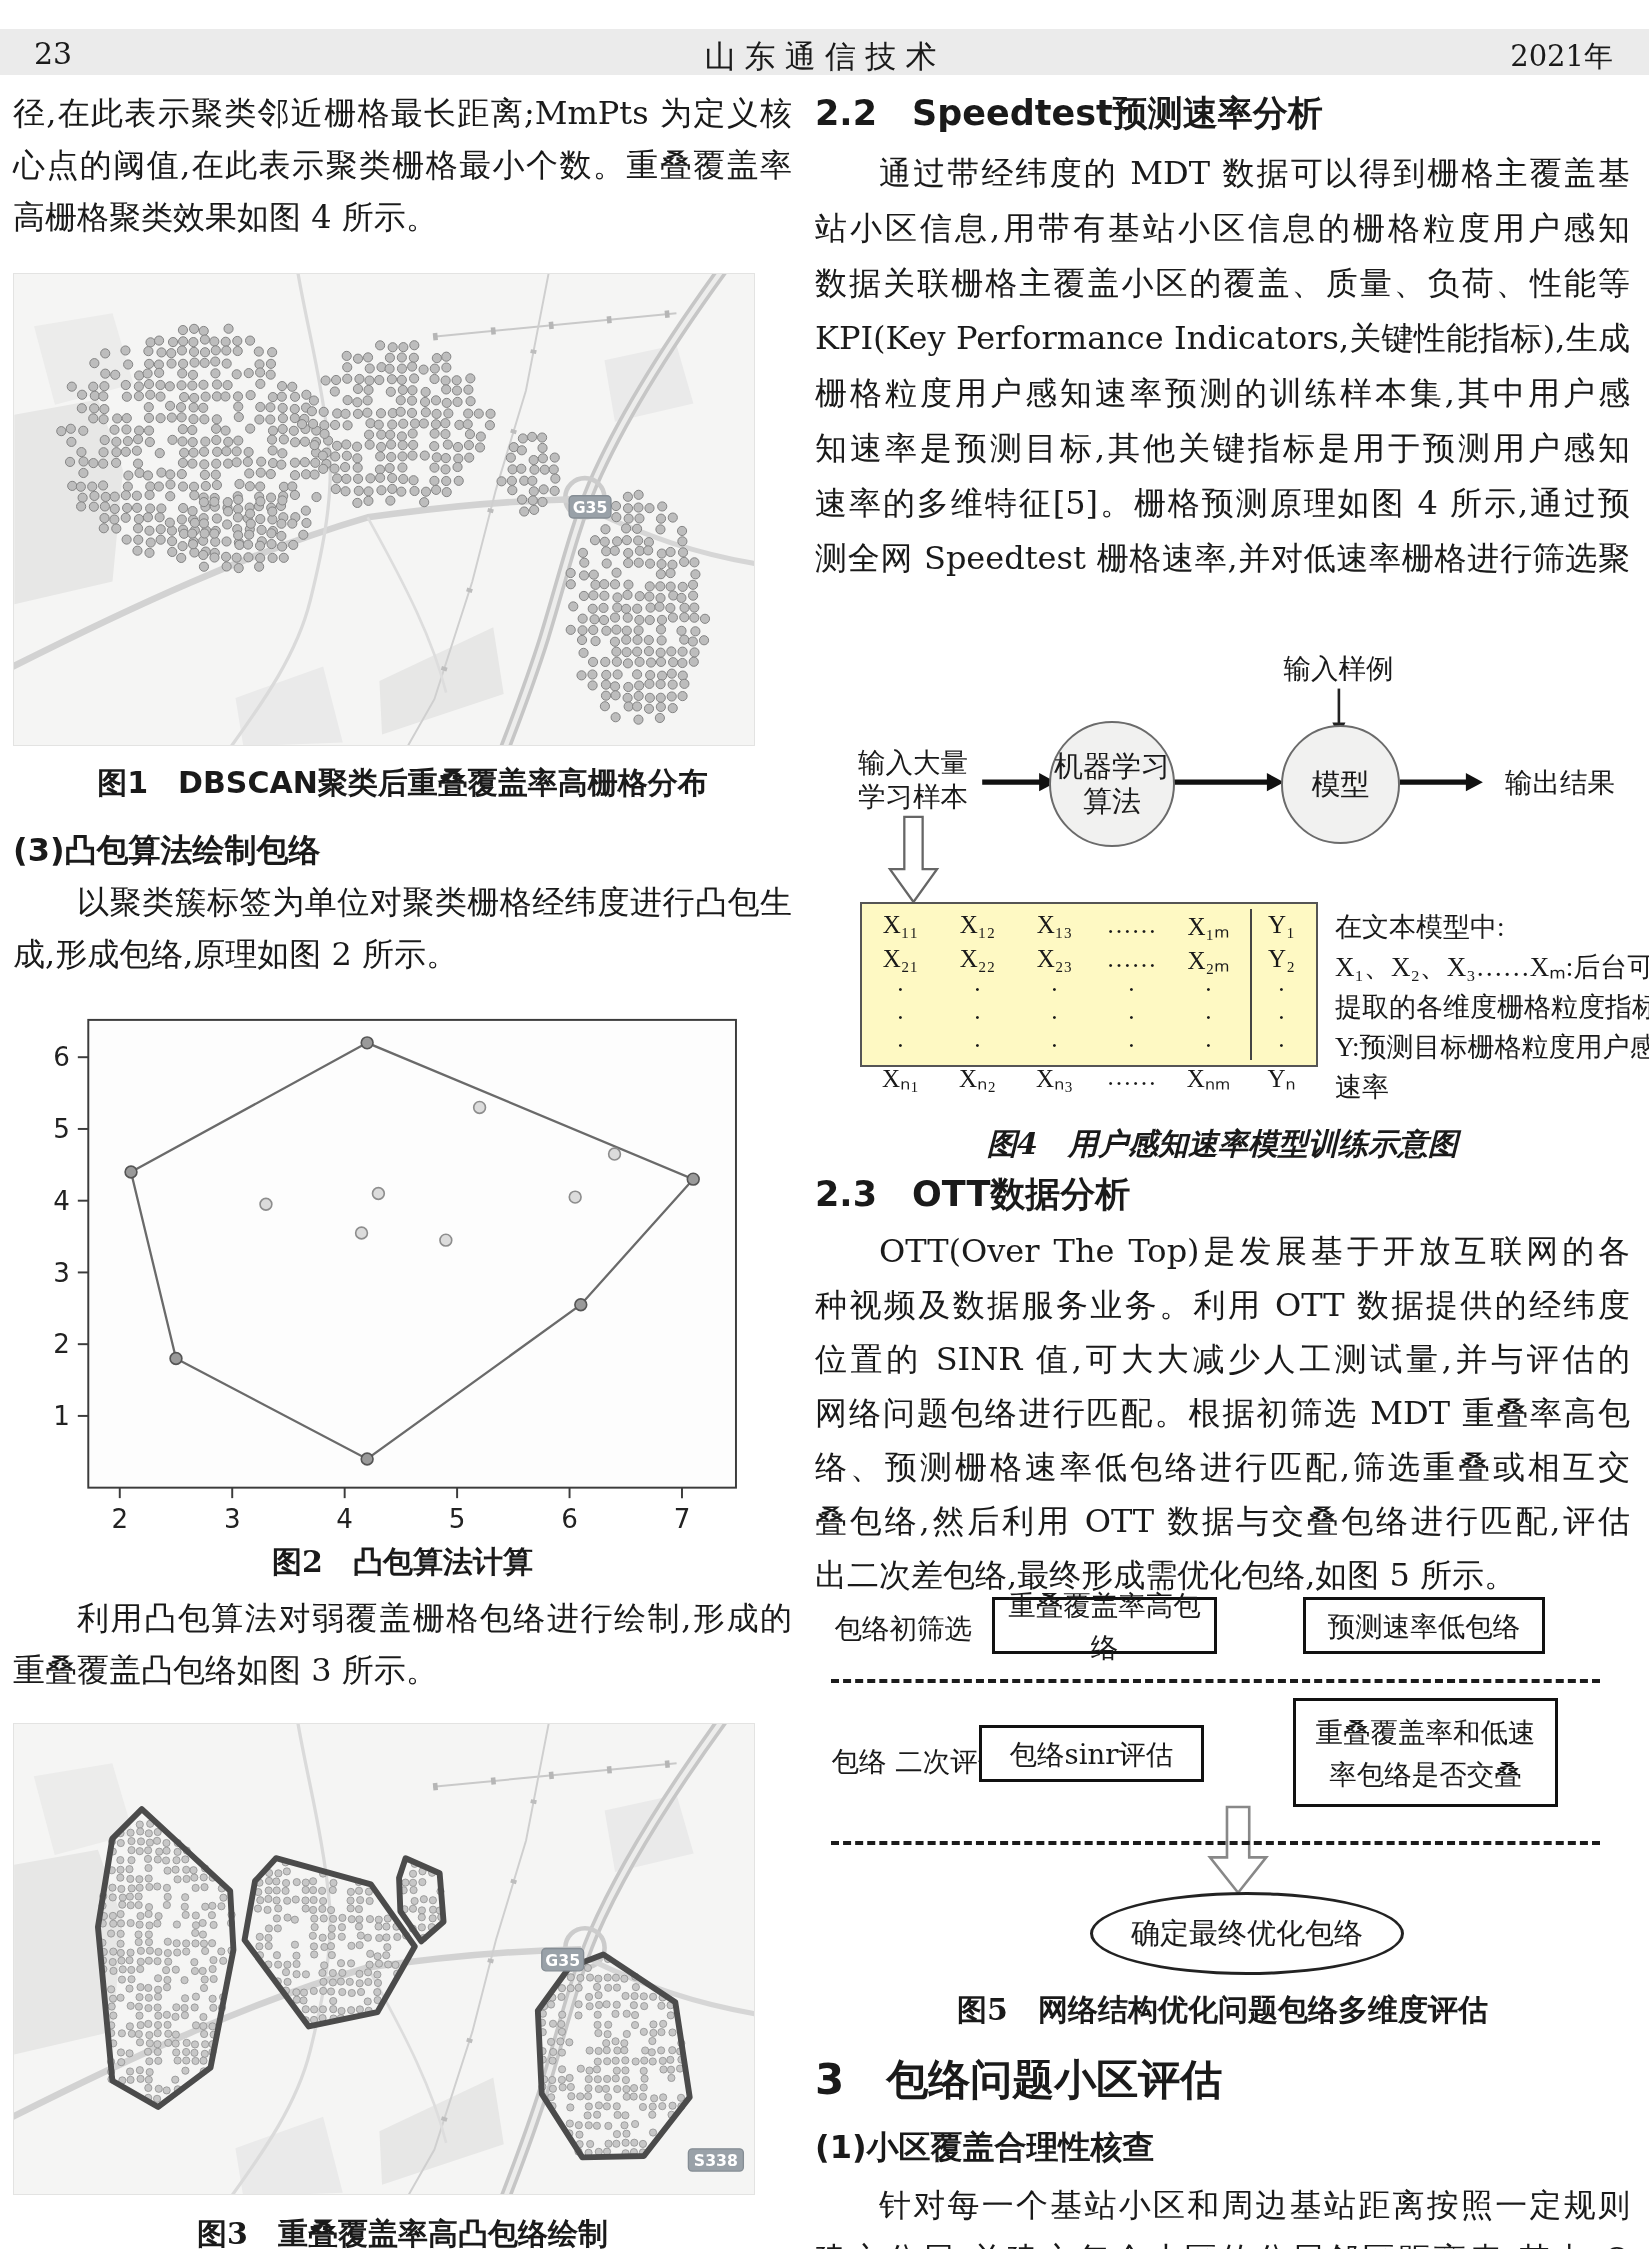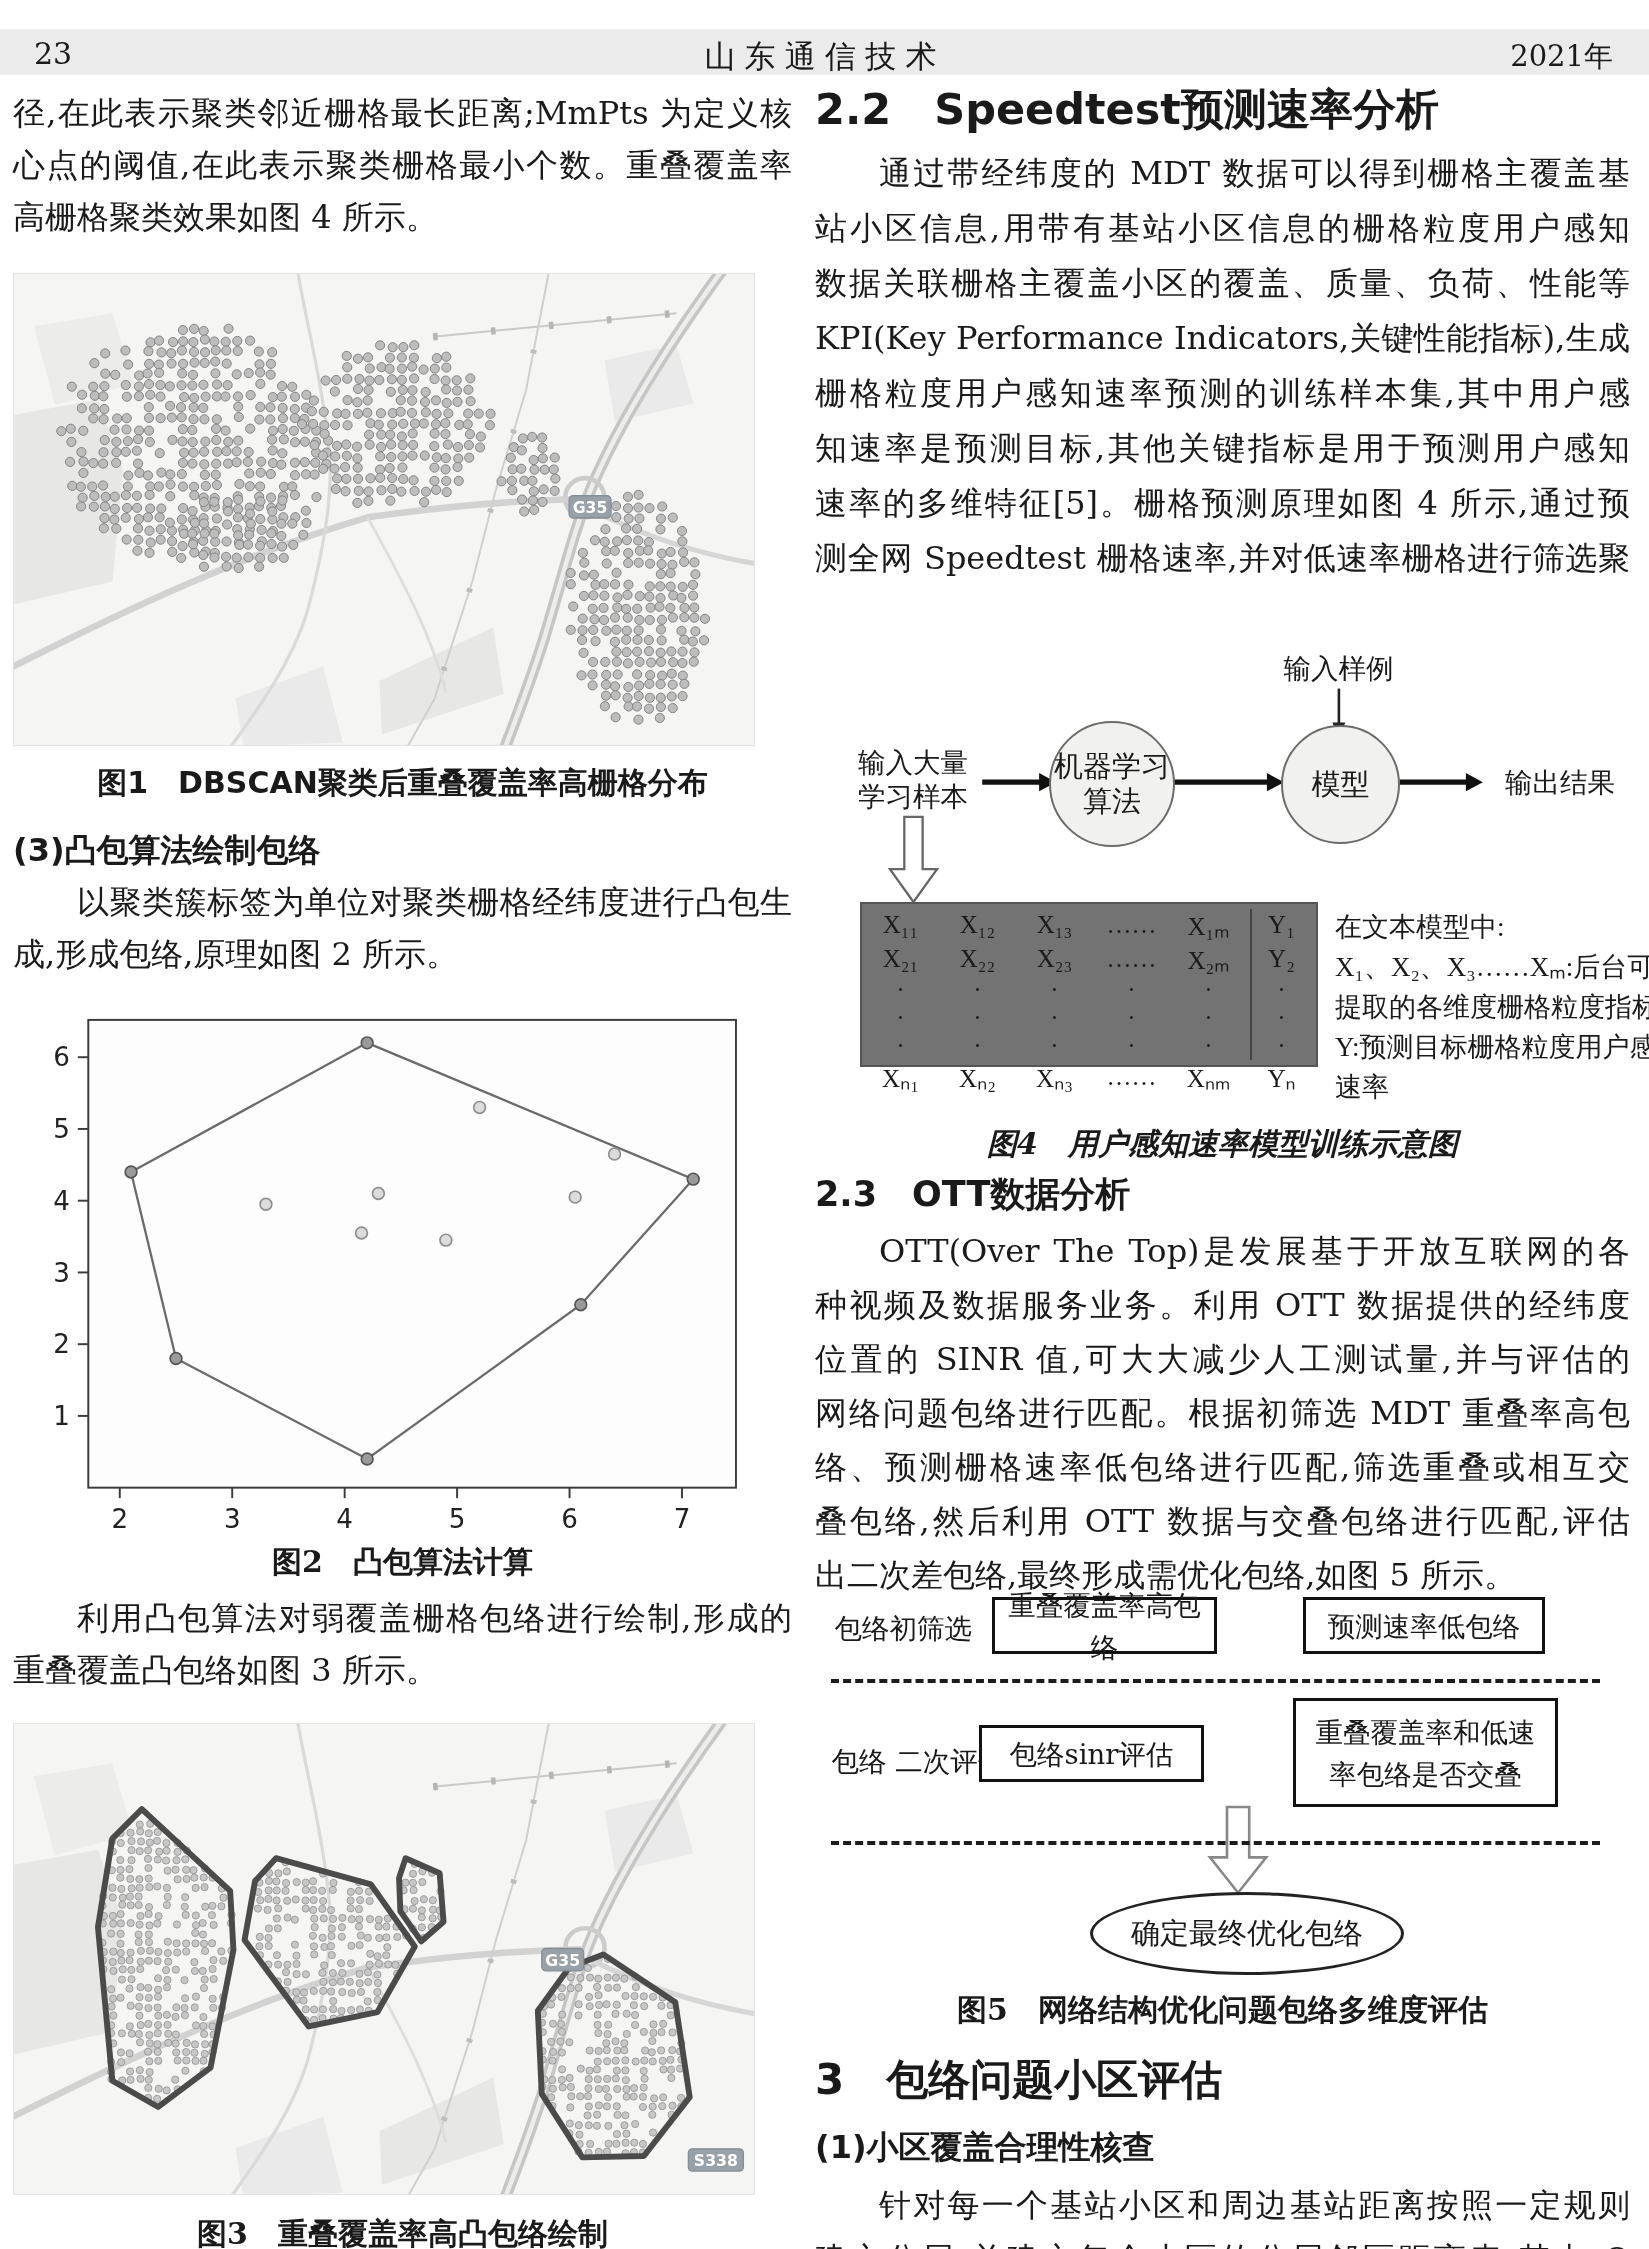--- a/index.html
+++ b/index.html
@@ -23,21 +23,21 @@
   .caption.hei{font-family:"DejaVu Sans","Liberation Sans",sans-serif;font-weight:bold;}
   .figsvg{position:absolute;background:#f5f5f4;border:0.7px solid #e3e3e2;}
   
   #fig4{position:absolute;left:815px;top:619px;width:822px;height:466px;font-family:Liberation Serif, serif;}
   #fig4 .dlabel{position:absolute;font-size:27.5px;text-align:center;line-height:34px;}
   .fnode{position:absolute;border-radius:50%;background:#f1f1f0;border:2px solid #6b6b6b;
          display:flex;align-items:center;justify-content:center;text-align:center;
          font-size:29px;line-height:35px;}
   #fig4-svg{position:absolute;left:0;top:0;width:822px;height:466px;}
   #matrix-box{position:absolute;left:45px;top:254px;width:458px;height:165px;border:2px solid #555;
-              background:#737373;display:flex;flex-direction:column;justify-content:space-around;padding:3.9px 0;box-sizing:border-box;}
+              background:#fef9c3;display:flex;flex-direction:column;justify-content:space-around;padding:3.9px 0;box-sizing:border-box;}
   .m-row{display:flex;align-items:center;}
   .m-cell{flex:1;text-align:center;font-size:25px;}
   .m-ycell{flex:0 0 69px;}
   #matrix-divider{position:absolute;left:388px;top:5.2px;bottom:5.2px;width:2px;background:#444;}
   #fig4-note{position:absolute;left:520px;top:259px;width:302px;font-size:27px;}
   #fig4-note div{height:40px;line-height:40px;white-space:nowrap;}
   
   #fig5{position:absolute;left:815px;top:1568px;width:822px;height:386px;}
   .f5box{position:absolute;border:3.9px solid #111;background:#fff;display:flex;align-items:center;
          justify-content:center;text-align:center;font-size:27.5px;line-height:42px;}
@@ -1503,21 +1503,21 @@
           <text x="838" y="369" text-anchor="middle" font-size="24" fill="#ffffff" font-family="&quot;DejaVu Sans&quot;,sans-serif" font-weight="bold">G35</text>
         </g>
         <g>
           <rect x="1030" y="649" width="84" height="34" rx="6" fill="#99a1a8" stroke="#858d94" stroke-width="2"></rect>
           <text x="1072" y="675" text-anchor="middle" font-size="24" fill="#ffffff" font-family="&quot;DejaVu Sans&quot;,sans-serif" font-weight="bold">S338</text>
         </g>
       </g>
   </svg>
   <div class="caption kai lcol" style="top:2185px;">图3　重叠覆盖率高凸包络绘制</div>
 
-  <div class="heading" style="left:815px;top:52px;font-size:43px;">2.2　Speedtest预测速率分析</div>
+  <div class="heading" style="left:815px;top:61px;font-size:35px;">2.2　Speedtest预测速率分析</div>
   <div class="para rcol" style="top:117px;">
       <div class="jline indent">通过带经纬度的 MDT 数据可以得到栅格主覆盖基</div>
       <div class="jline">站小区信息,用带有基站小区信息的栅格粒度用户感知</div>
       <div class="jline">数据关联栅格主覆盖小区的覆盖、质量、负荷、性能等</div>
       <div class="jline">KPI(Key Performance Indicators,关键性能指标),生成</div>
       <div class="jline">栅格粒度用户感知速率预测的训练样本集,其中用户感</div>
       <div class="jline">知速率是预测目标,其他关键指标是用于预测用户感知</div>
       <div class="jline">速率的多维特征[5]。栅格预测原理如图 4 所示,通过预</div>
       <div class="jline">测全网 Speedtest 栅格速率,并对低速率栅格进行筛选聚</div>
     </div>

